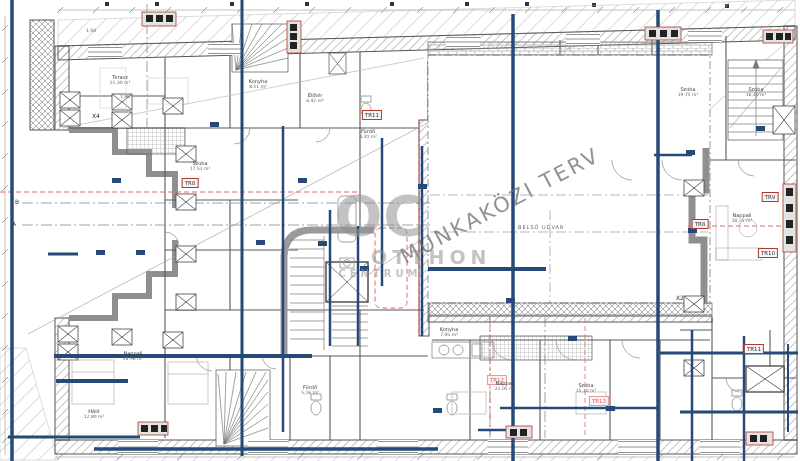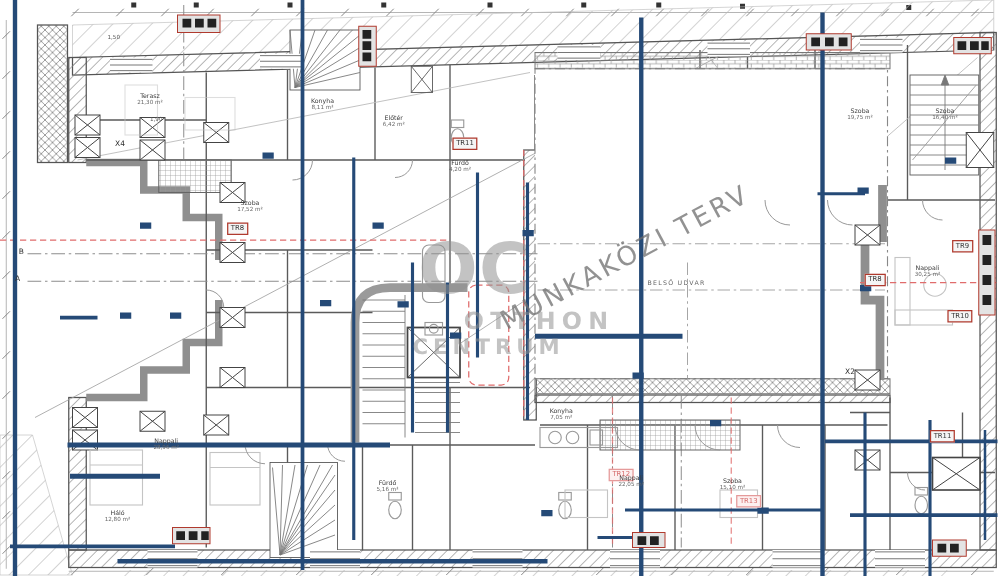--- a/index.html
+++ b/index.html
@@ -13,21 +13,21 @@
        border:1px solid #b03a2e;padding:0 2px;transform:translateX(-50%);white-space:nowrap;}
   .tag.pink{color:#d46a6a;border-color:#e59a9a;background:#fdf0f0;}
   .axis{position:absolute;font-size:6px;color:#333;}
   .dim{position:absolute;font-size:4.5px;color:#555;}
   .wm-slogan{position:absolute;left:402px;top:246px;transform:rotate(-28deg);transform-origin:left center;
        font-size:21px;letter-spacing:2.5px;color:rgba(110,110,110,0.75);white-space:nowrap;}
   .wm-logo{position:absolute;left:330px;top:186px;width:100px;text-align:center;
        color:rgba(145,145,145,0.55);font-weight:bold;}
   .wm-logo .oc{display:block;font-size:56px;line-height:60px;letter-spacing:1px;}
   .wm-logo .ot{display:block;font-size:19px;letter-spacing:5px;margin-left:41px;}
-  .wm-logo .ce{display:block;font-size:17px;letter-spacing:4px;}
+  .wm-logo .ce{display:block;font-size:10px;letter-spacing:4px;}
   .court{position:absolute;left:518px;top:224px;font-size:5px;letter-spacing:1px;color:#666;}
 </style>
 </head>
 <body>
 
 <div class="stage">
 
 <svg width="800" height="461" viewBox="0 0 800 461">
 <defs>
   <pattern id="h1" width="6" height="6" patternUnits="userSpaceOnUse" patternTransform="rotate(45)">

